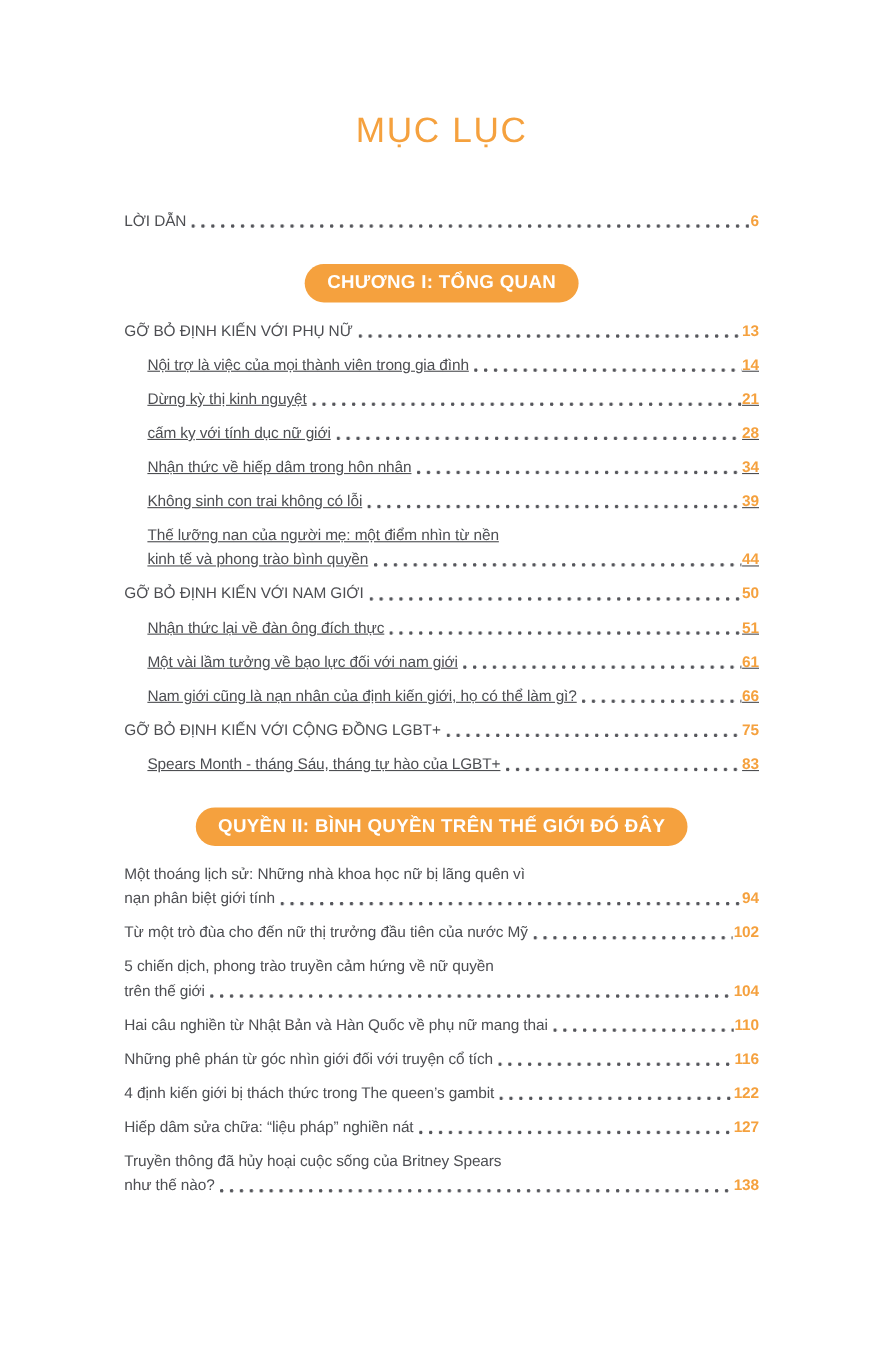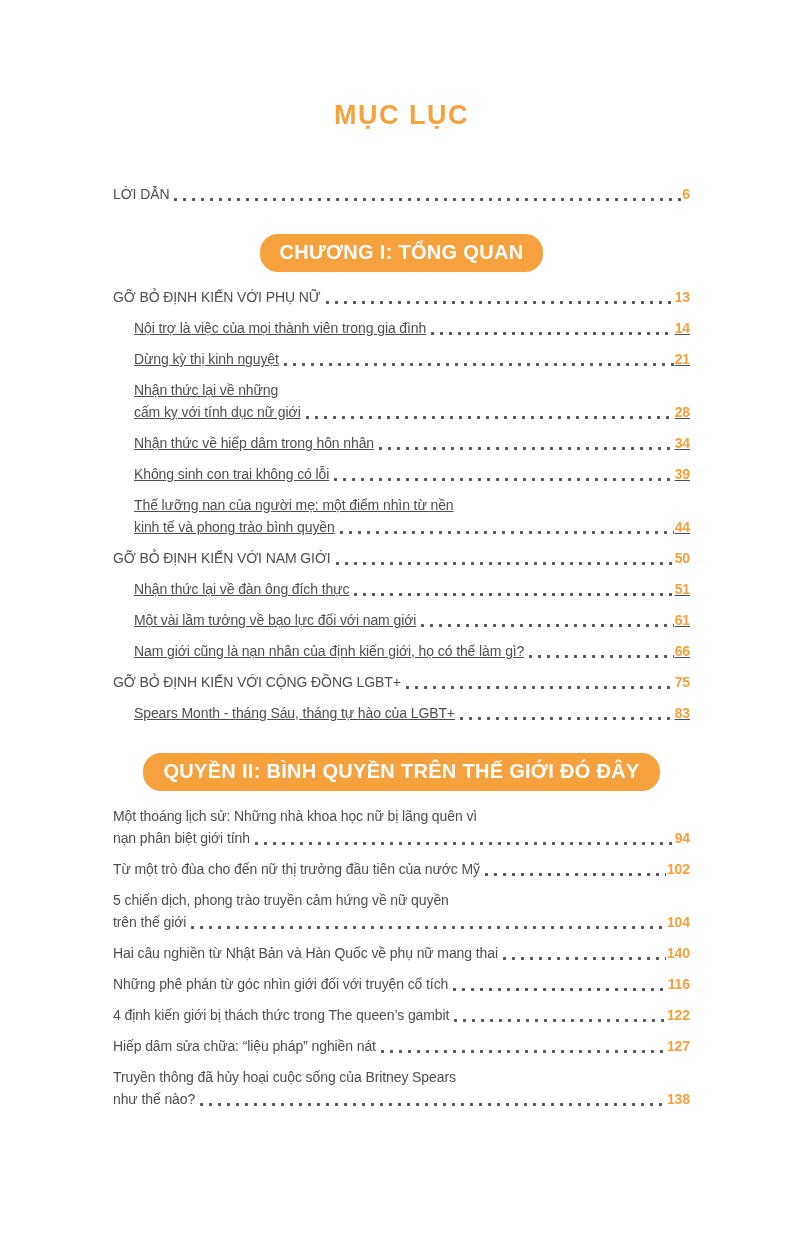--- a/index.html
+++ b/index.html
@@ -11,22 +11,22 @@
     font-family: "Liberation Sans", sans-serif;
     color: var(--ink);
     overflow: hidden;
   }
   .page { padding: 100px 111px 0 113px; }
 
   .title {
     margin: 0 0 52px 0;
     text-align: center;
     color: var(--accent);
-    font-size: 27px;
-    font-weight: bold;
+    font-size: 32px;
+    font-weight: normal;
     letter-spacing: 1.5px;
   }
 
   .row {
     font-size: 14px;
     line-height: 22px;
     margin-bottom: 9px;
     letter-spacing: -0.1px;
   }
   .row.sub { padding-left: 21px; text-decoration: underline; }
@@ -51,21 +51,21 @@
 
   .badge-wrap {
     display: flex;
     justify-content: center;
     margin: 29px 0 14px 0;
   }
   .badge {
     background: var(--accent);
     color: #ffffff;
     font-weight: bold;
-    font-size: 20px;
+    font-size: 17px;
     letter-spacing: 0.3px;
     padding: 7px 20px 8px 20px;
     border-radius: 18px;
     white-space: nowrap;
   }
 
   .intro-row { margin-bottom: 0; }
 </style>
 </head>
 <body>
@@ -98,21 +98,20 @@
         </div>
       </div>
       <div class="row sub">
         <div class="flexline">
           <span class="t">Dừng kỳ thị kinh nguyệt</span>
           <span class="leader"></span>
           <span class="pg">21</span>
         </div>
       </div>
       <div class="row sub">
-        <div class="pre-line">Nhận thức lại về những</div>
         <div class="flexline">
           <span class="t">cấm kỵ với tính dục nữ giới</span>
           <span class="leader"></span>
           <span class="pg">28</span>
         </div>
       </div>
       <div class="row sub">
         <div class="flexline">
           <span class="t">Nhận thức về hiếp dâm trong hôn nhân</span>
           <span class="leader"></span>
@@ -199,21 +198,21 @@
         <div class="flexline">
           <span class="t">trên thế giới</span>
           <span class="leader"></span>
           <span class="pg">104</span>
         </div>
       </div>
       <div class="row top">
         <div class="flexline">
           <span class="t">Hai câu nghiền từ Nhật Bản và Hàn Quốc về phụ nữ mang thai</span>
           <span class="leader"></span>
-          <span class="pg">140</span>
+          <span class="pg">110</span>
         </div>
       </div>
       <div class="row top">
         <div class="flexline">
           <span class="t">Những phê phán từ góc nhìn giới đối với truyện cổ tích</span>
           <span class="leader"></span>
           <span class="pg">116</span>
         </div>
       </div>
       <div class="row top">

